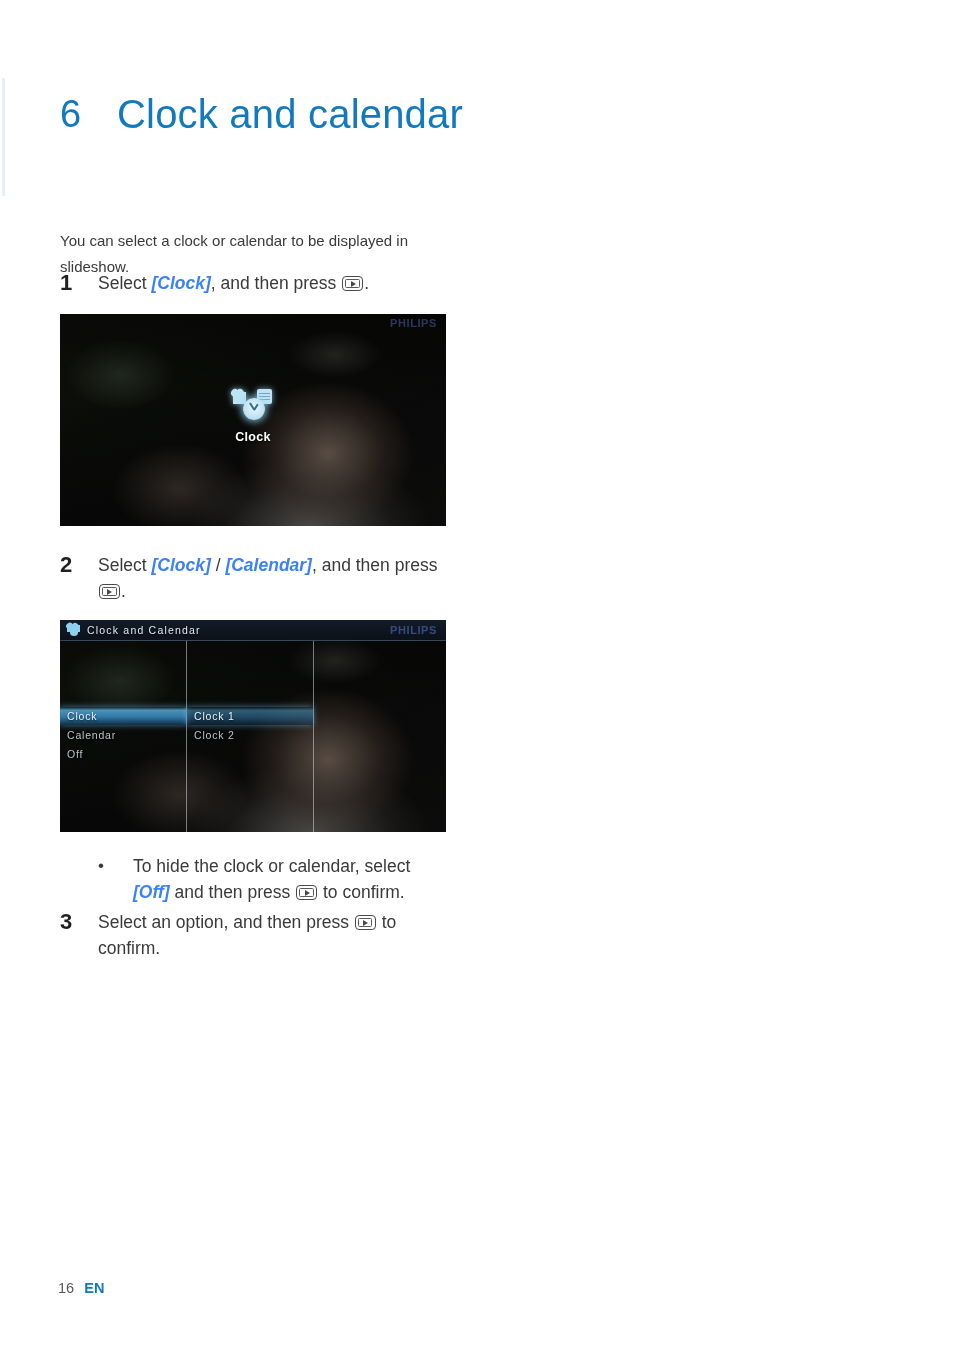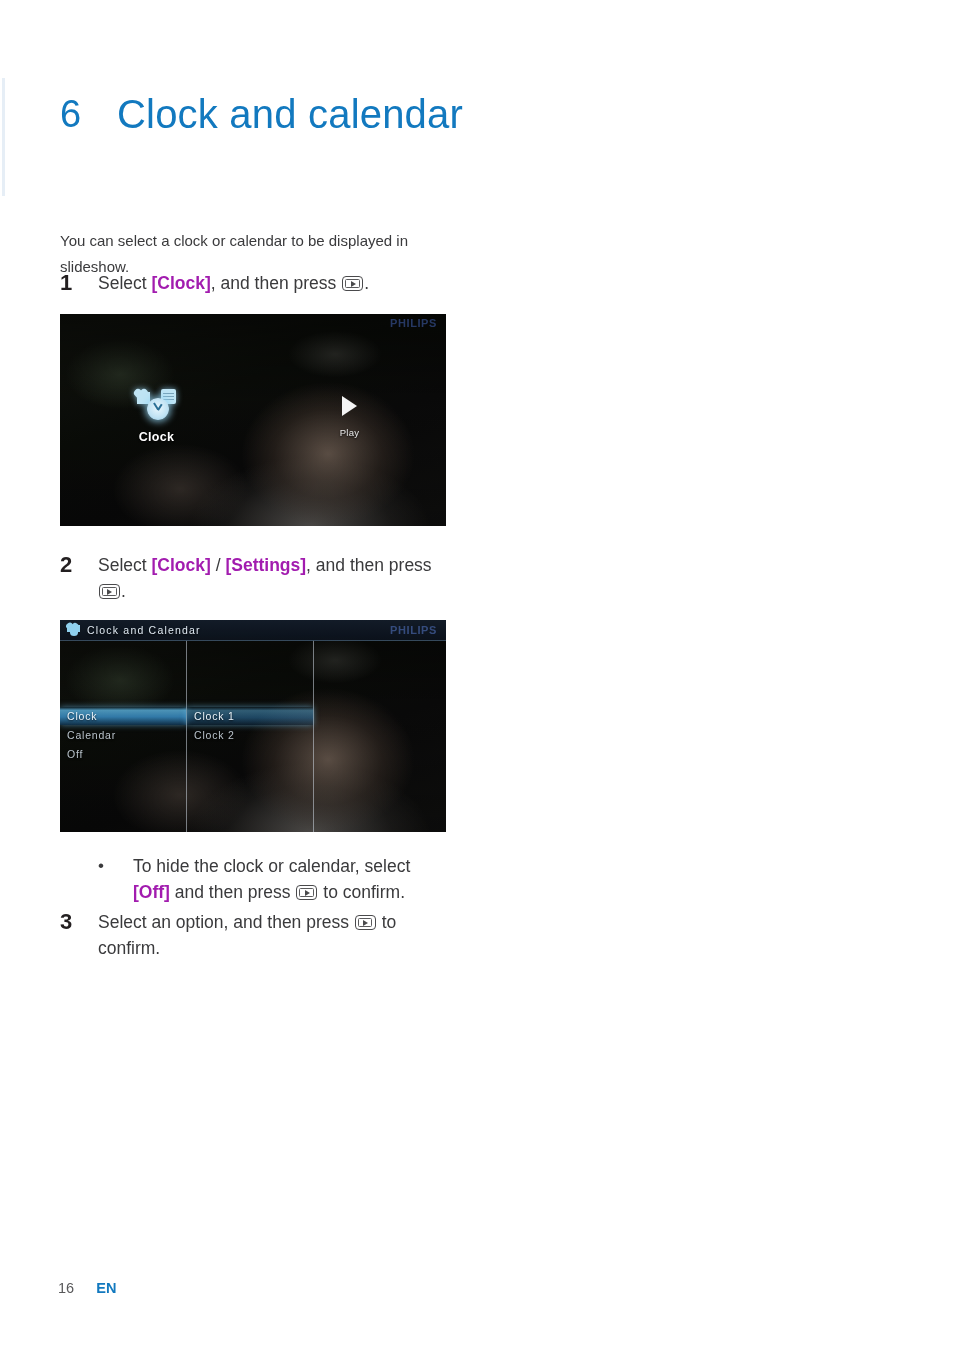--- a/index.html
+++ b/index.html
@@ -101,21 +101,21 @@
     color: #3a3a3c;
   }
   .note-bullet {
     flex: 0 0 35px;
     width: 35px;
     font-size: 17px;
     line-height: 26px;
   }
   .note-text { flex: 1 1 auto; }
 
-  b, .b { font-weight: bold; color: #a21caf; }
+  b, .b { font-weight: bold; color: #3b82f6; font-style: italic; }
 
   
   .playkey {
     display: inline-block;
     width: 21px;
     height: 15px;
     border: 1.4px solid #4a4a4c;
     border-radius: 4px;
     position: relative;
     vertical-align: -2px;
@@ -393,21 +393,21 @@
 
   
   .footer {
     position: absolute;
     left: 58px;
     top: 1280px;
     display: flex;
     align-items: baseline;
     font-size: 14.5px;
   }
-  .footer .pg { color: #58585a; margin-right: 22px; }
+  .footer .pg { color: #58585a; margin-right: 10px; }
   .footer .lang { color: #1279bf; font-weight: bold; letter-spacing: 0.3px; }
 </style>
 </head>
 <body>
 
 <div class="page">
 
   <div class="left-rule"></div>
 
   <h1 class="chapter">
@@ -436,35 +436,29 @@
             <span class="face">
                 <span class="hand h1"></span>
                 <span class="hand h2"></span>
               </span>
           </div>
         </div>
         <span class="lbl">Clock</span>
       </div>
 
 
-      <div class="menuitem">
-        <div class="glyph">
-          <div class="ic-play"></div>
-        </div>
-        <span class="lbl">Play</span>
-      </div>
 
 
 
     </div>
   </div>
 
   <div class="step step-2">
     <span class="step-num">2</span>
-    <span class="step-text"><span>Select </span><b>[Clock]</b><span> / </span><b>[Settings]</b><span>, and then press </span><span class="playkey"></span><span>.</span></span>
+    <span class="step-text"><span>Select </span><b>[Clock]</b><span> / </span><b>[Calendar]</b><span>, and then press </span><span class="playkey"></span><span>.</span></span>
   </div>
 
   <div class="shot shot2">
     <div class="photo"></div>
 
     <div class="col-divider div-1"></div>
     <div class="col-divider div-2"></div>
 
     <div class="titlebar">
       <div class="tb-icon">

